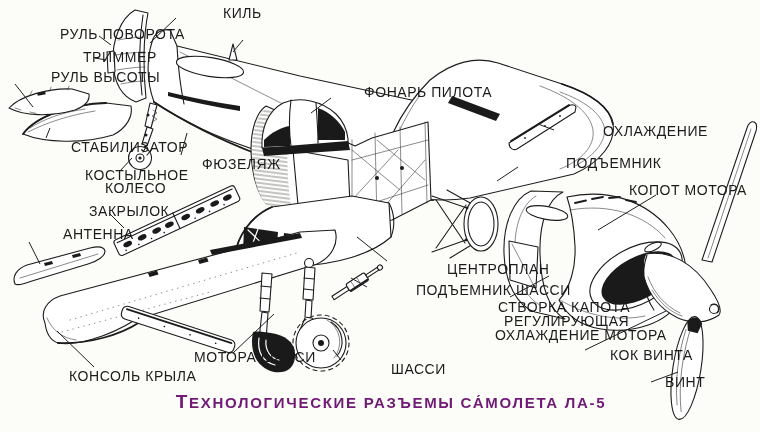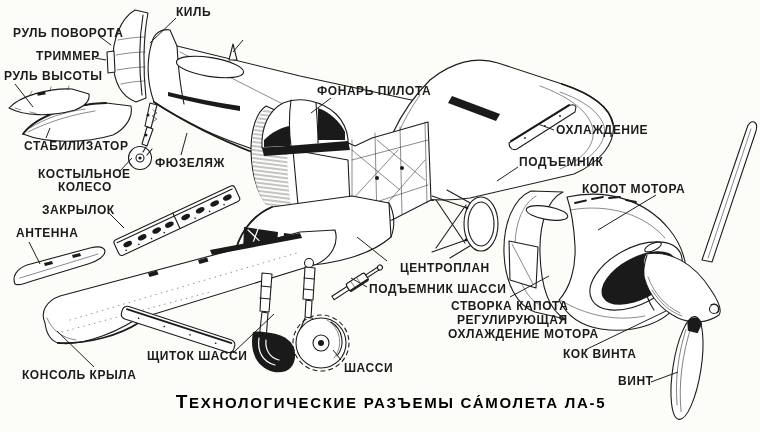--- a/index.html
+++ b/index.html
@@ -1,22 +1,22 @@
 <!DOCTYPE html>
 <html><head>
 <meta charset="utf-8">
 <style>
   html,body{margin:0;padding:0;}
   #stage{position:relative;width:760px;height:432px;background:#fcfcf9;overflow:hidden;
          font-family:"Liberation Sans",sans-serif;}
   #art{position:absolute;left:0;top:0;}
-  .label{position:absolute;font-weight:700;font-size:12px;letter-spacing:.55px;
-         color:#1b1b1b;white-space:nowrap;}
+  .label{position:absolute;font-weight:400;font-size:14px;letter-spacing:.55px;
+         color:#1b1b1b;white-space:nowrap;margin-left:47px;}
   .title{position:absolute;left:0;right:0;top:391px;text-align:center;padding-left:22px;
-         font-weight:700;font-size:15px;letter-spacing:1.7px;color:#000000;}
+         font-weight:700;font-size:15px;letter-spacing:1.7px;color:#701a75;}
   .title::first-letter{font-size:19px;}
   
   .k  {fill:none;stroke:#1c1c1c;stroke-width:1.1;stroke-linecap:round;stroke-linejoin:round;}
   .k2 {fill:none;stroke:#1c1c1c;stroke-width:1.8;stroke-linecap:round;stroke-linejoin:round;}
   .kt {fill:none;stroke:#2a2a2a;stroke-width:.55;stroke-linecap:round;}
   .w  {fill:#fff;stroke:#1c1c1c;stroke-width:1.1;stroke-linejoin:round;}
   .d  {fill:#1a1a1a;stroke:none;}
   .wl {fill:none;stroke:#fff;stroke-width:1.2;stroke-linecap:round;}
   .lead{stroke:#1f1f1f;stroke-width:1;}
 </style>
@@ -337,19 +337,19 @@
   <div class="label" style="left:58px;top:180px">КОЛЕСО</div>
   <div class="label" style="left:582px;top:182px">КОПОТ МОТОРА</div>
   <div class="label" style="left:42px;top:203px">ЗАКРЫЛОК</div>
   <div class="label" style="left:16px;top:226px">АНТЕННА</div>
   <div class="label" style="left:400px;top:261px">ЦЕНТРОПЛАН</div>
   <div class="label" style="left:369px;top:282px">ПОДЪЕМНИК ШАССИ</div>
   <div class="label" style="left:451px;top:299px">СТВОРКА КАПОТА</div>
   <div class="label" style="left:457px;top:313px">РЕГУЛИРУЮЩАЯ</div>
   <div class="label" style="left:448px;top:327px">ОХЛАЖДЕНИЕ МОТОРА</div>
   <div class="label" style="left:563px;top:347px">КОК ВИНТА</div>
-  <div class="label" style="left:147px;top:349px">ЩИТОК ШАССИ</div>
+  <div class="label" style="left:147px;top:349px">МОТОРА ШАССИ</div>
   <div class="label" style="left:344px;top:361px">ШАССИ</div>
   <div class="label" style="left:618px;top:374px">ВИНТ</div>
   <div class="label" style="left:22px;top:368px">КОНСОЛЬ КРЫЛА</div>
 
   <div class="title">ТЕХНОЛОГИЧЕСКИЕ РАЗЪЕМЫ СА́МОЛЕТА ЛА-5</div>
 </div>
 
 </body></html>

